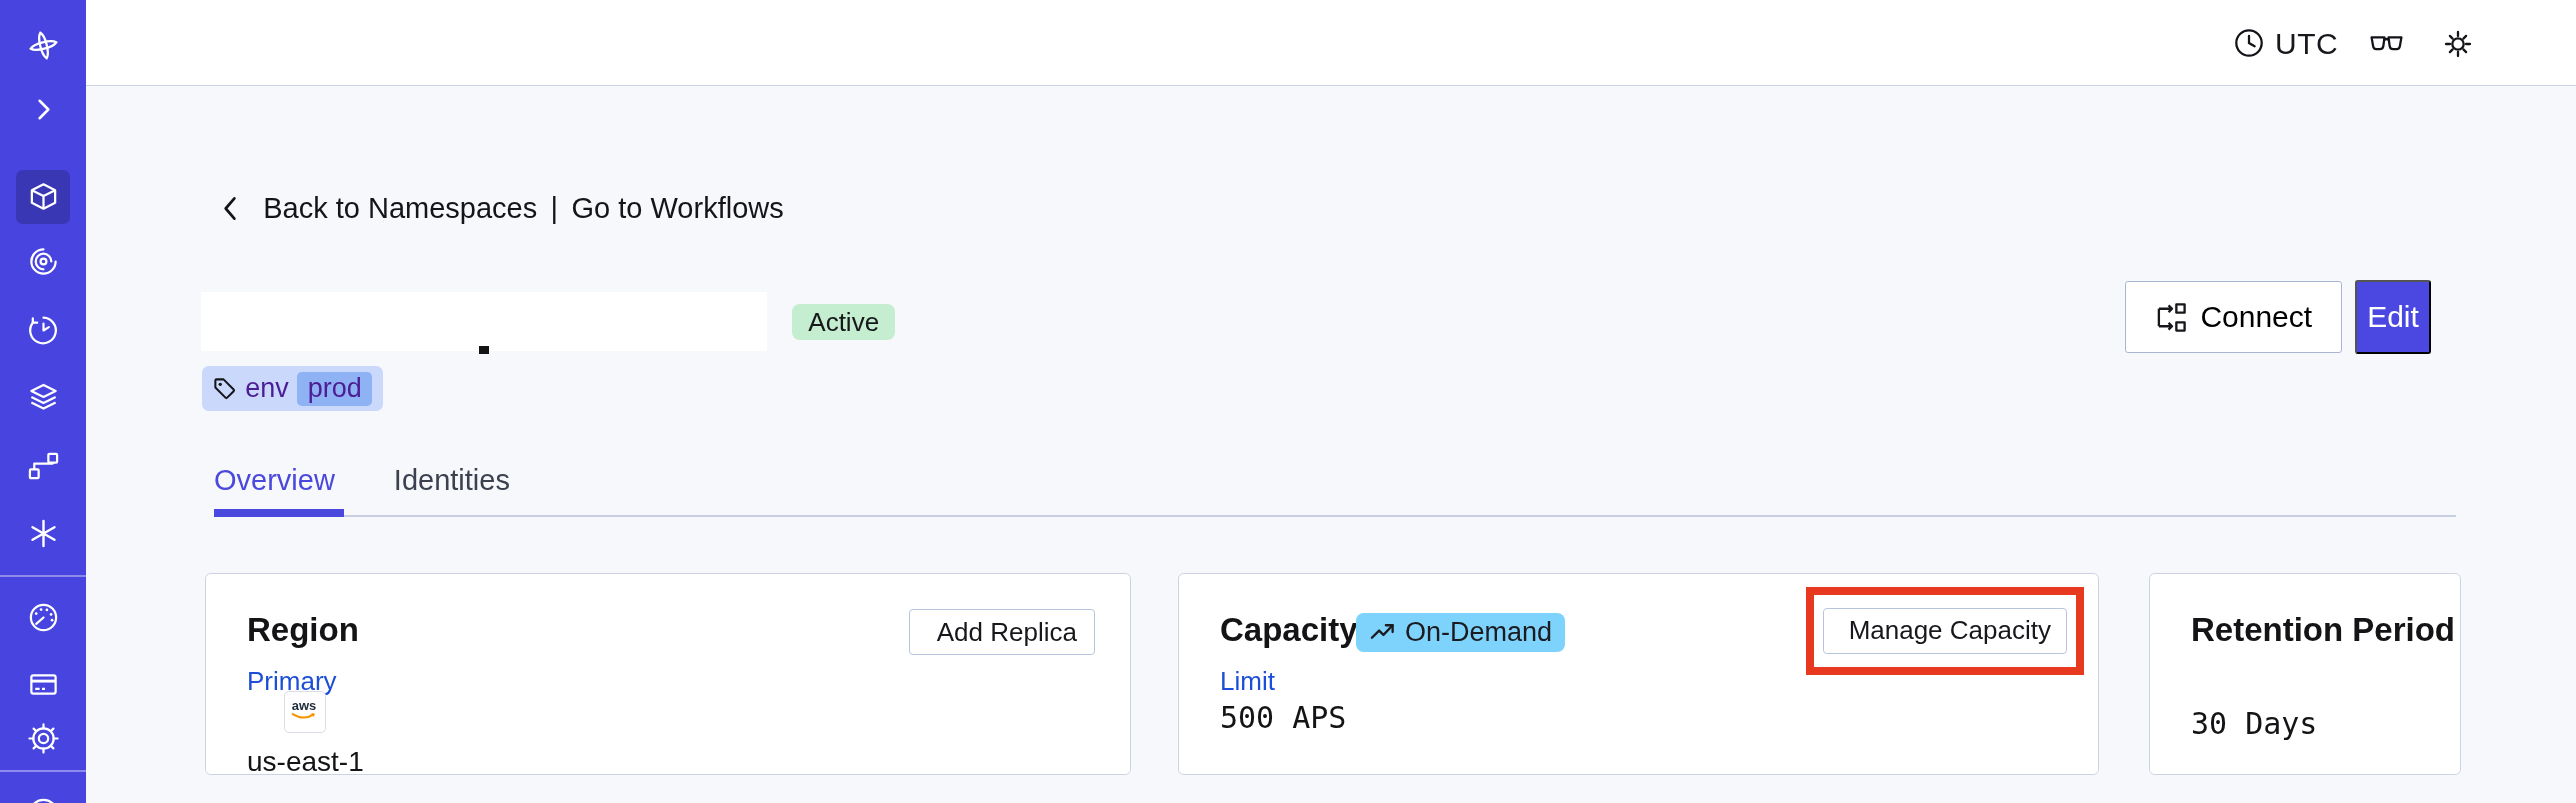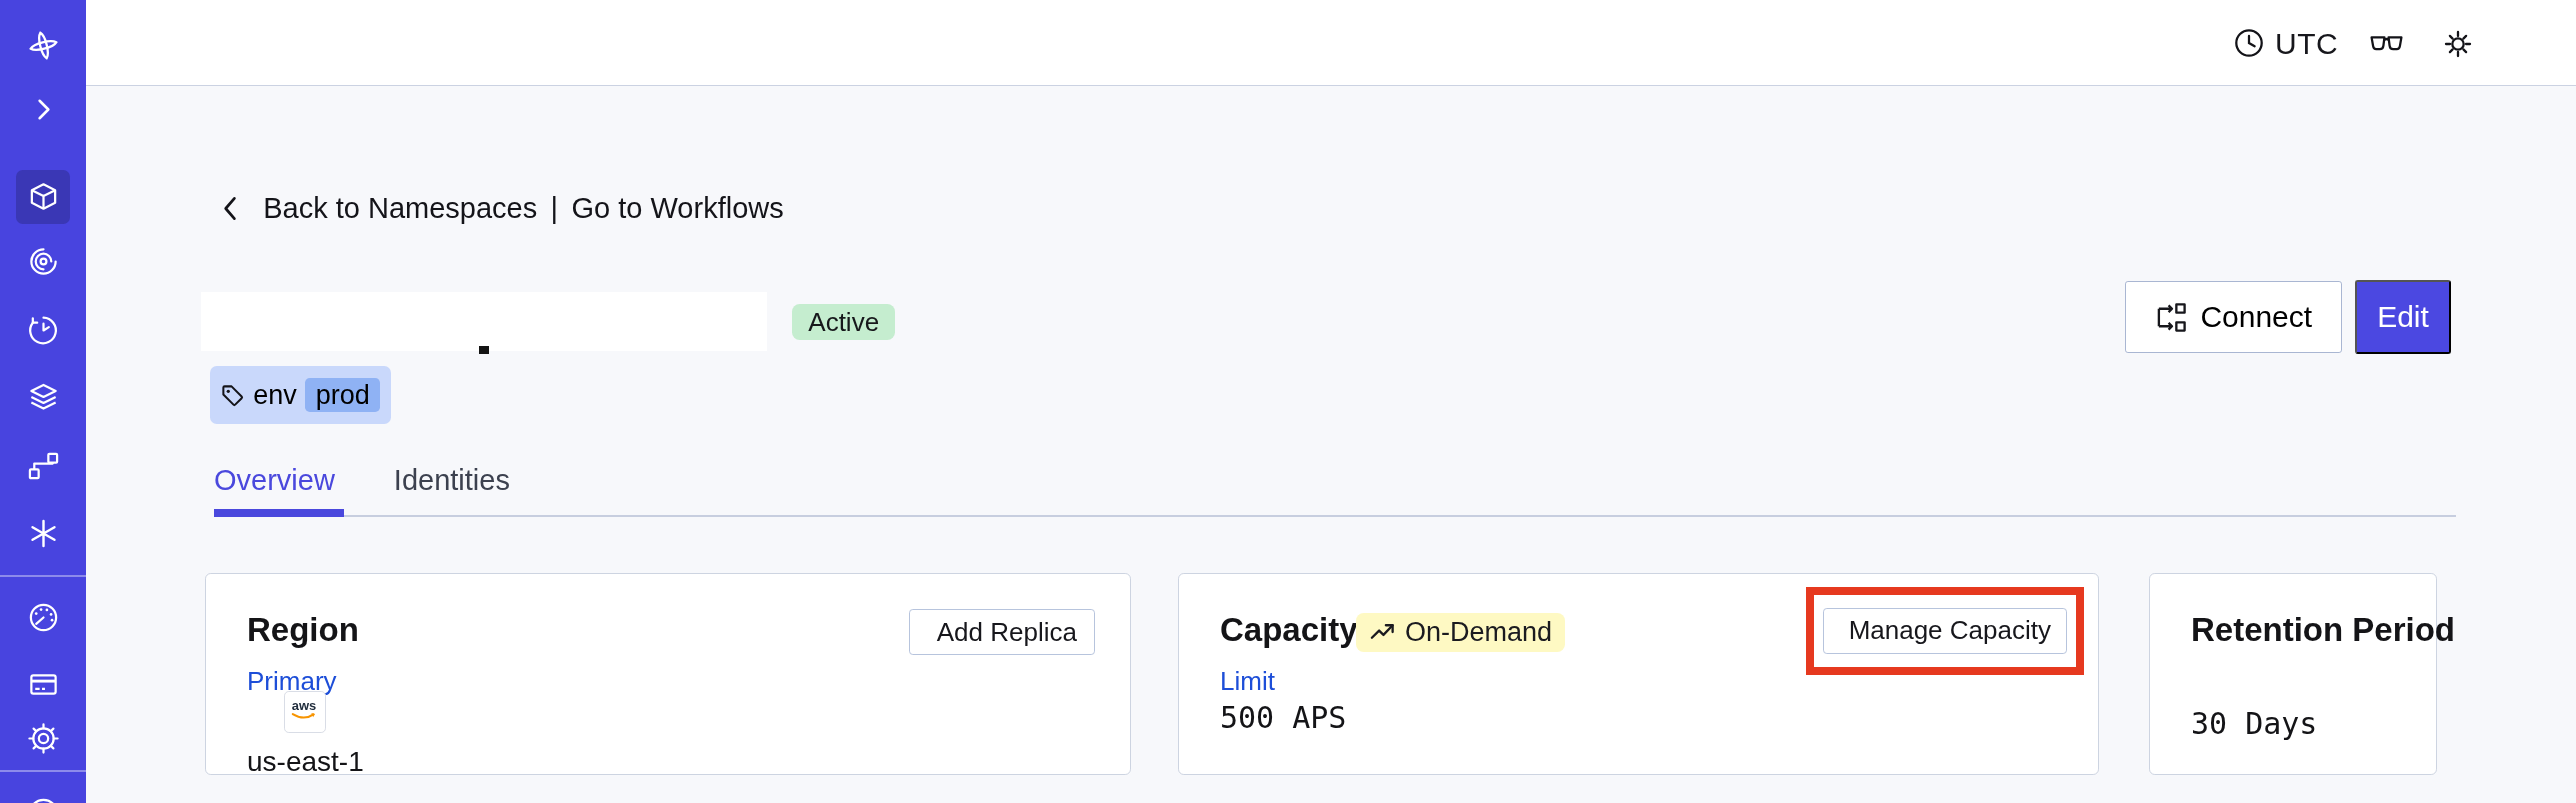--- a/index.html
+++ b/index.html
@@ -22,46 +22,46 @@
   #breadcrumb { position:absolute; left:217px; top:192px; display:flex; align-items:center; gap:13.4px; font-size:29px; font-weight:500; color:#141419; }
   #breadcrumb .crumb { cursor:pointer; }
   #back-chevron { width:29px; height:29px; margin-right:3.8px; }
 
   #title-redaction { position:absolute; left:201px; top:292px; width:566px; height:59px; background:#ffffff; }
   #title-artifact { position:absolute; left:479px; top:346px; width:9.6px; height:7.7px; background:#141414; }
 
   .badge { display:inline-flex; align-items:center; justify-content:center; border-radius:7.7px; font-weight:500; }
   #status-badge { position:absolute; left:792px; top:304px; height:36px; padding:0 16.3px; background:#c5edcf; color:#17181b; font-size:26px; }
 
-  #tag-pill { position:absolute; left:210px; top:366px; height:58px; display:inline-flex; align-items:center; gap:8.6px; padding:0 10.5px 0 9.6px; background:#c9d8fb; border-radius:6.7px; color:#000000; font-size:27px; }
+  #tag-pill { position:absolute; left:202px; top:366px; height:45px; display:inline-flex; align-items:center; gap:8.6px; padding:0 10.5px 0 9.6px; background:#c9d8fb; border-radius:6.7px; color:#4c1d95; font-size:27px; }
   #tag-value-pill { display:inline-flex; align-items:center; height:34px; padding:0 10.5px; background:#8fb2f4; border-radius:4.8px; }
 
   .btn { display:flex; align-items:center; justify-content:center; cursor:pointer; background:#ffffff; white-space:nowrap; }
   #connect-btn { position:absolute; left:2125px; top:281px; width:217px; height:72px; border:1.9px solid #a9b6d2; border-radius:2.9px; gap:12.5px; font-size:30px; font-weight:500; }
-  #edit-btn { position:absolute; left:2355px; top:280px; width:96px; height:74px; background:#4b48e1; border-radius:2.9px; color:#ffffff; font-size:30px; font-weight:500; }
+  #edit-btn { position:absolute; left:2355px; top:280px; width:76px; height:74px; background:#4b48e1; border-radius:2.9px; color:#ffffff; font-size:30px; font-weight:500; }
 
   #tabs { position:absolute; left:214px; top:464px; display:flex; gap:59px; font-size:29px; font-weight:500; }
   #tab-overview { color:#4a48dd; }
   #tab-identities { color:#3c414f; }
   #tab-underline { position:absolute; left:214px; top:509px; width:130px; height:7.7px; background:#4a48dd; z-index:2; }
   #tabs-border { position:absolute; left:214px; top:515px; width:2242px; height:1.9px; background:#c7cedf; }
 
   .card { position:absolute; top:573px; height:202px; background:#ffffff; border:1.9px solid #cdd4e1; border-radius:5.8px; }
   #card-region { left:205px; width:926px;padding-left:13px; }
   #card-capacity { left:1178px; width:921px; }
-  #card-retention { left:2149px; width:288px; }
+  #card-retention { left:2149px; width:312px; }
   .card-title { position:absolute; left:41px; top:38px; font-size:33px; font-weight:600; line-height:36px; color:#141417; white-space:nowrap; }
   .card-label { position:absolute; left:41px; top:92px; font-size:26px; color:#1d4ed8; }
   .card-value { position:absolute; left:41px; font-size:28px; color:#141417; }
   .mono { font-family:"DejaVu Sans Mono",monospace; font-size:30px; }
 
   .card-btn { border:1.9px solid #b7c4dd; border-radius:3.8px; height:46px; font-size:26px; font-weight:500; gap:9.6px; padding:0 19px; color:#17171c; }
   #add-replica-btn { position:absolute; right:35px; top:35px; width:186px; }
 
-  #ondemand-badge { position:absolute; left:177px; top:39px; height:39px; padding:0 13.4px; gap:8.6px; background:#fef9c3; border-radius:7.7px; font-size:27px; color:#1b1b20; display:flex; align-items:center; }
+  #ondemand-badge { position:absolute; left:177px; top:39px; height:39px; padding:0 13.4px; gap:8.6px; background:#7dd3fc; border-radius:7.7px; font-size:27px; color:#1b1b20; display:flex; align-items:center; }
 
   #manage-highlight { position:absolute; left:627px; top:12.5px; width:278px; height:88px; border:8.6px solid #e6391f; display:flex; align-items:center; justify-content:center; }
   #manage-btn { width:244px; }
 
   #region-value-row { position:absolute; left:41px; top:117px; display:flex; align-items:center; gap:12.5px;flex-direction:column; }
   #aws-badge { width:42px; height:42px; background:#ffffff; border:1.9px solid #d9dde6; border-radius:4.8px; }
 
   svg { display:block; }
 </style>
 </head>

